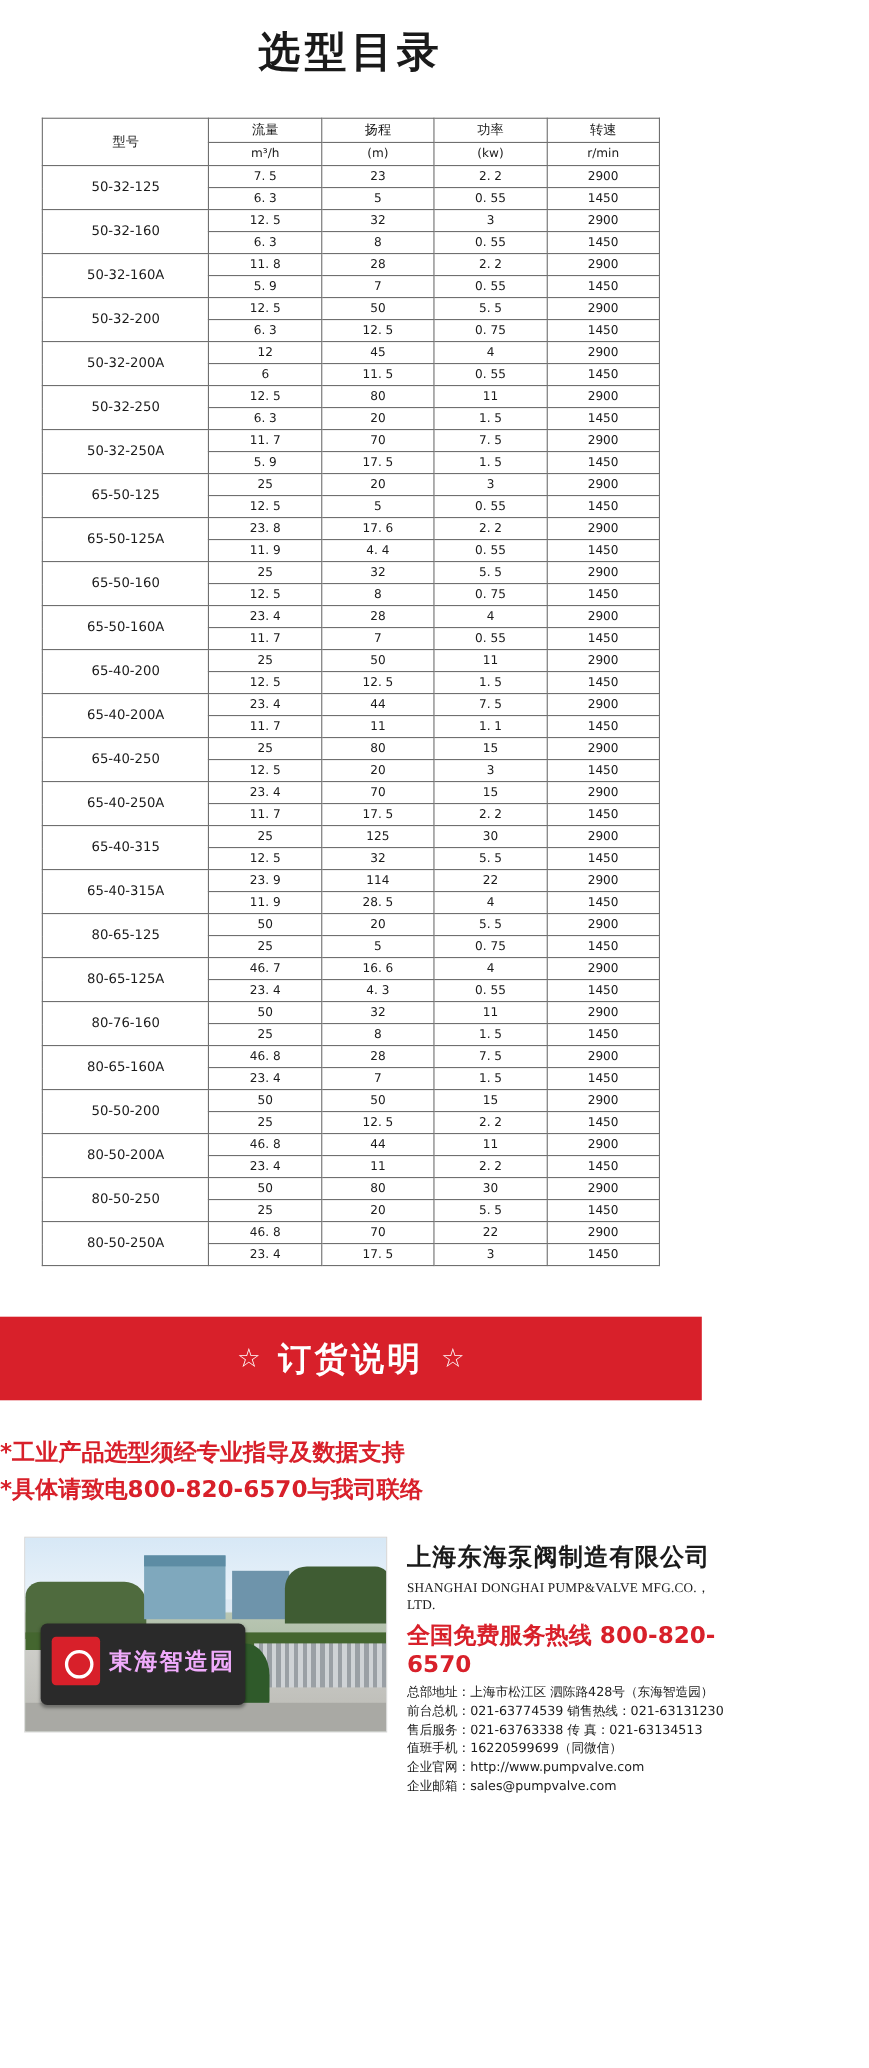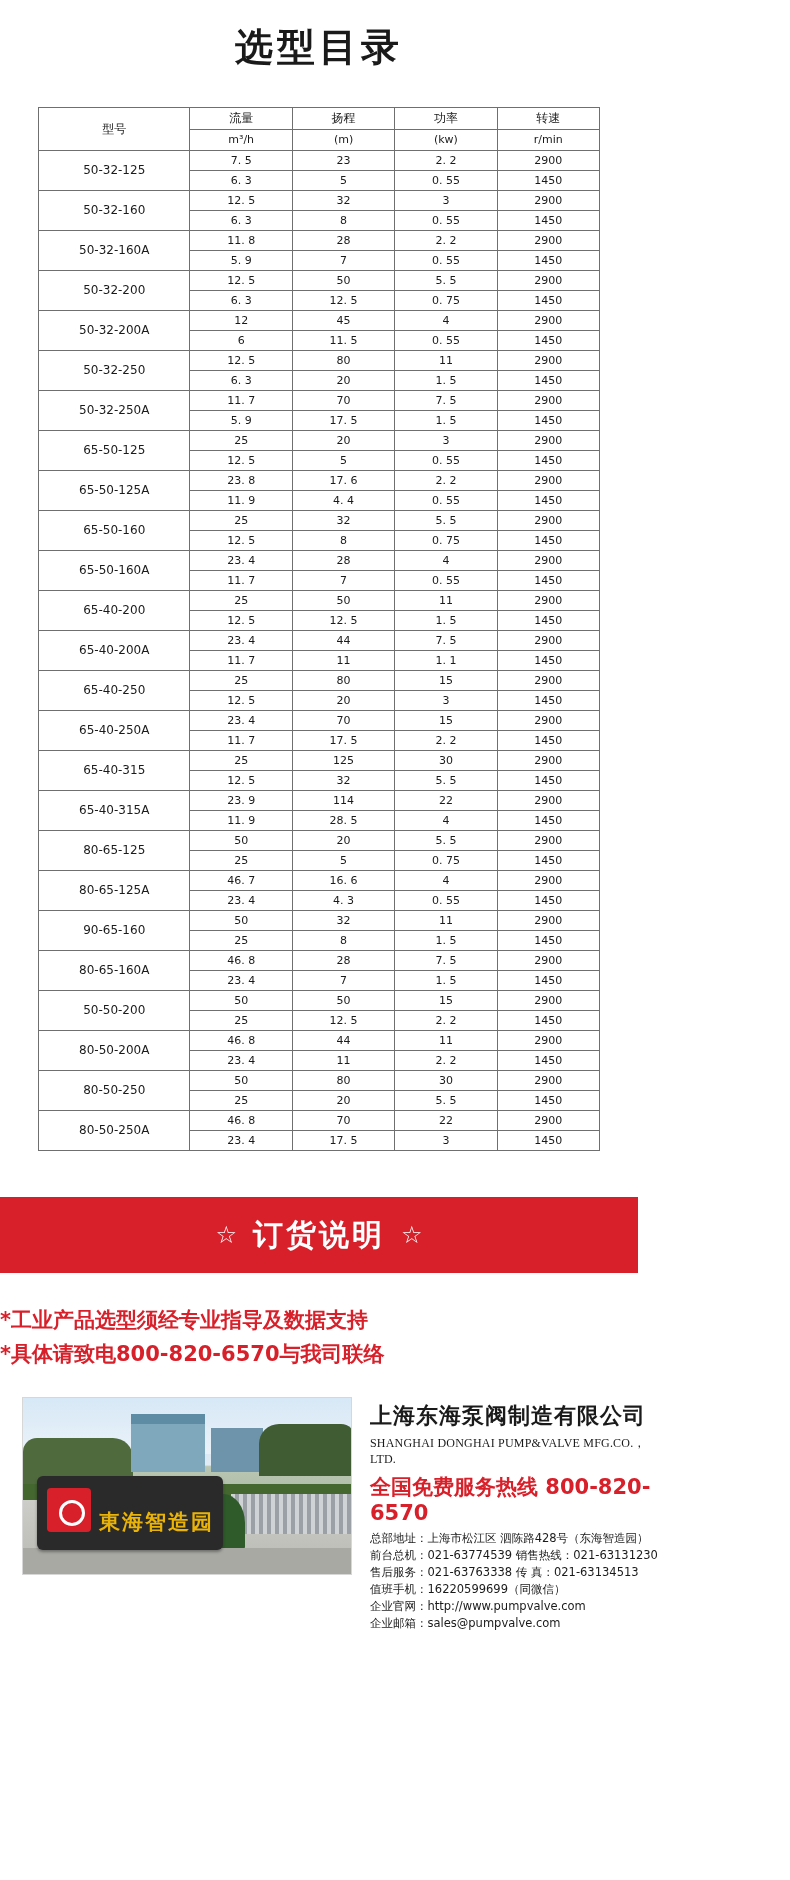--- a/index.html
+++ b/index.html
@@ -142,22 +142,22 @@
   }
   .photo .stone .logo {
     position:absolute; left:10px; top:12px; width:44px; height:44px;
     background:#d8202a; border-radius:4px;
   }
   .photo .stone .logo:after {
     content:""; position:absolute; left:12px; top:12px; width:20px; height:20px;
     border:3px solid #fff; border-radius:50%;
   }
   .photo .stone .sname {
-    position:absolute; left:62px; top:32px;
-    color:#eab308; font-size:21px; font-weight:bold; letter-spacing:2px;
+    position:absolute; left:62px; top:20px;
+    color:#f0abfc; font-size:21px; font-weight:bold; letter-spacing:2px;
     font-family:"DejaVu Sans","Liberation Sans",sans-serif;
   }
   .photo .gate { position:absolute; left:208px; top:96px; width:120px; height:40px; background:repeating-linear-gradient(90deg,#cfd3d6 0 4px,#9aa0a5 4px 8px); }
   .photo .plant { position:absolute; left:178px; top:96px; width:44px; height:58px; background:#2f5a2a; border-radius:50% 50% 10% 10%; }
   .photo .road { position:absolute; left:0; right:0; bottom:0; height:26px; background:#a9a9a4; }
 
   .company {
     flex: 1 1 auto;
     padding-top: 4px;
   }
@@ -459,21 +459,21 @@
             <td class="c">4</td>
             <td class="c">2900</td>
           </tr>
           <tr>
             <td class="c">23. 4</td>
             <td class="c">4. 3</td>
             <td class="c">0. 55</td>
             <td class="c">1450</td>
           </tr>
           <tr>
-            <td class="model" rowspan="2">90-65-160</td>
+            <td class="model" rowspan="2">80-76-160</td>
             <td class="c">50</td>
             <td class="c">32</td>
             <td class="c">11</td>
             <td class="c">2900</td>
           </tr>
           <tr>
             <td class="c">25</td>
             <td class="c">8</td>
             <td class="c">1. 5</td>
             <td class="c">1450</td>

